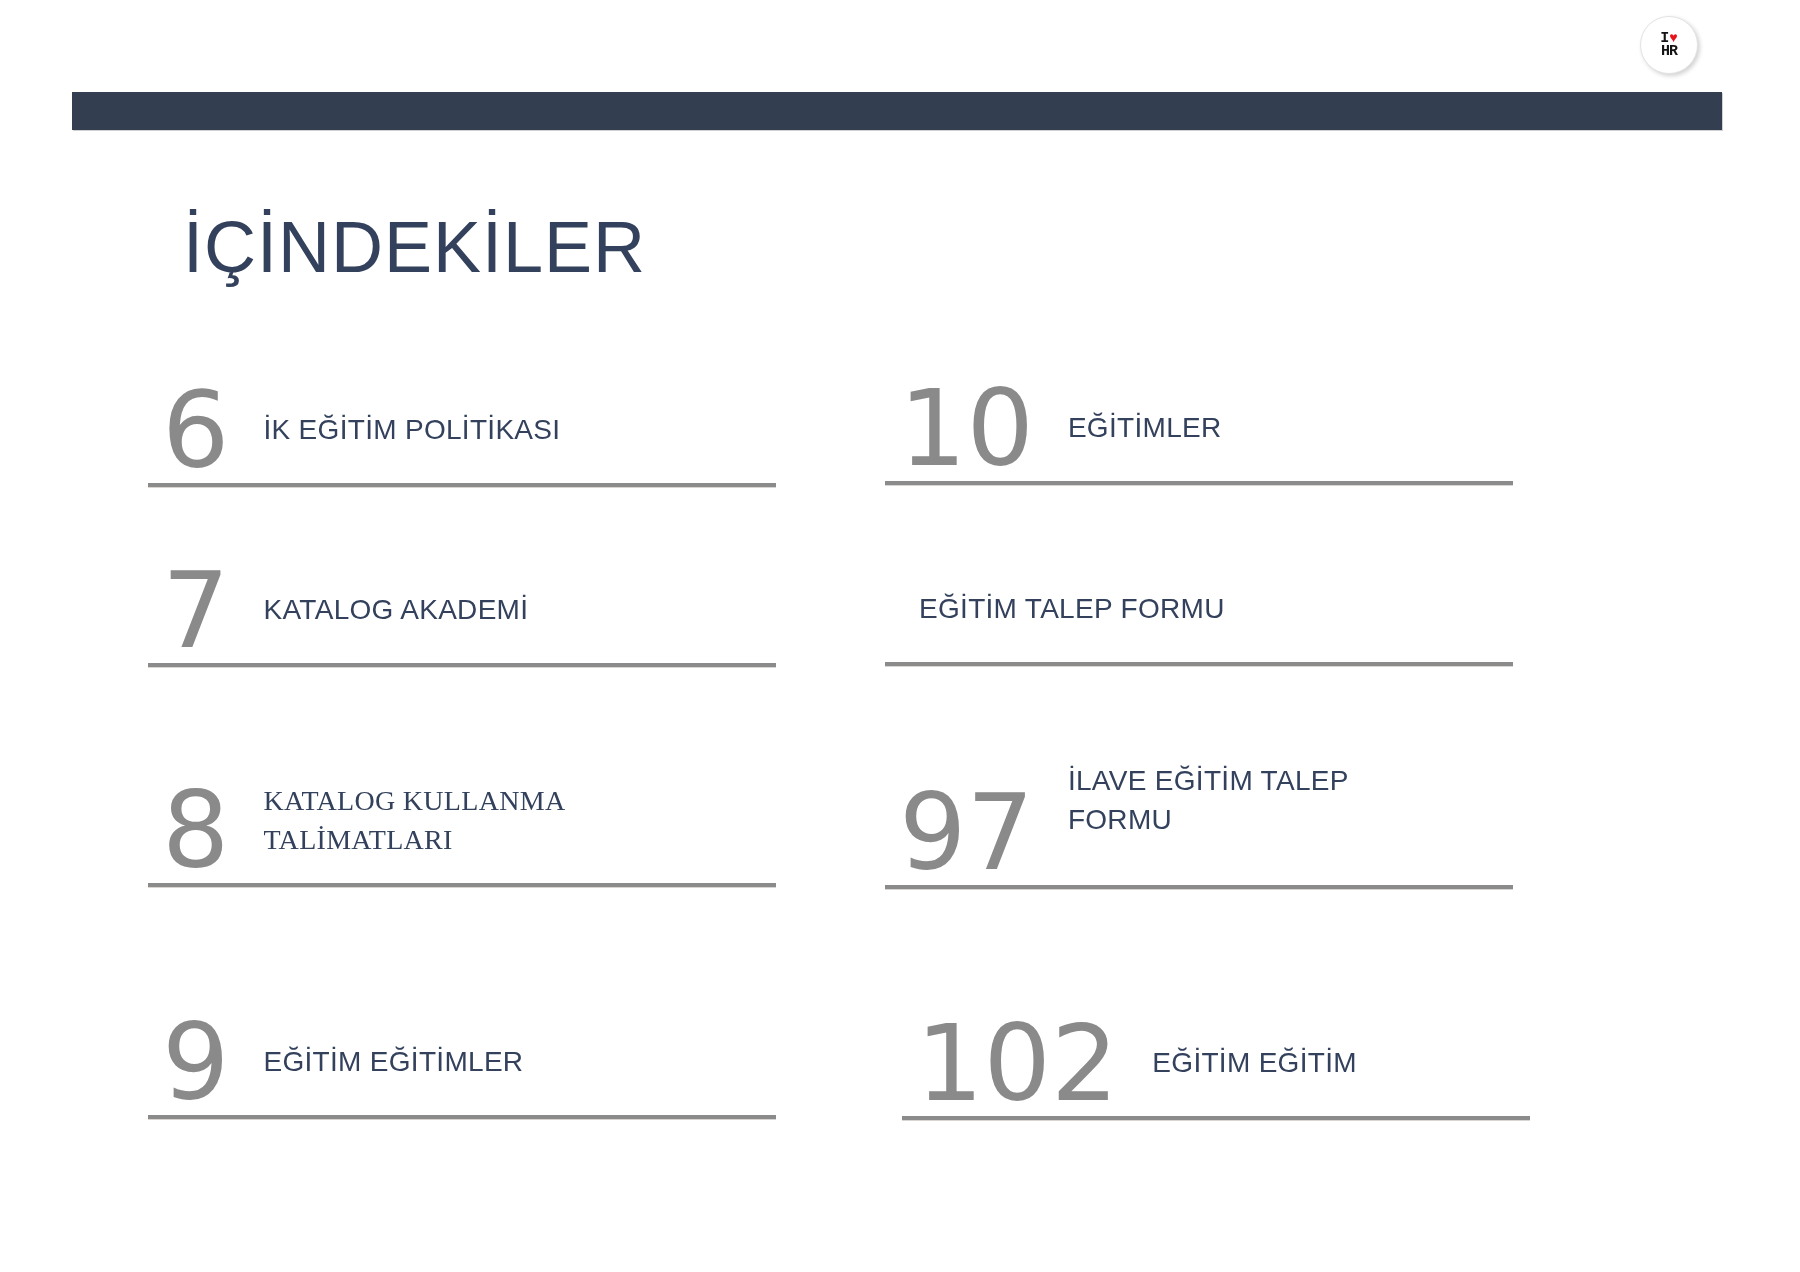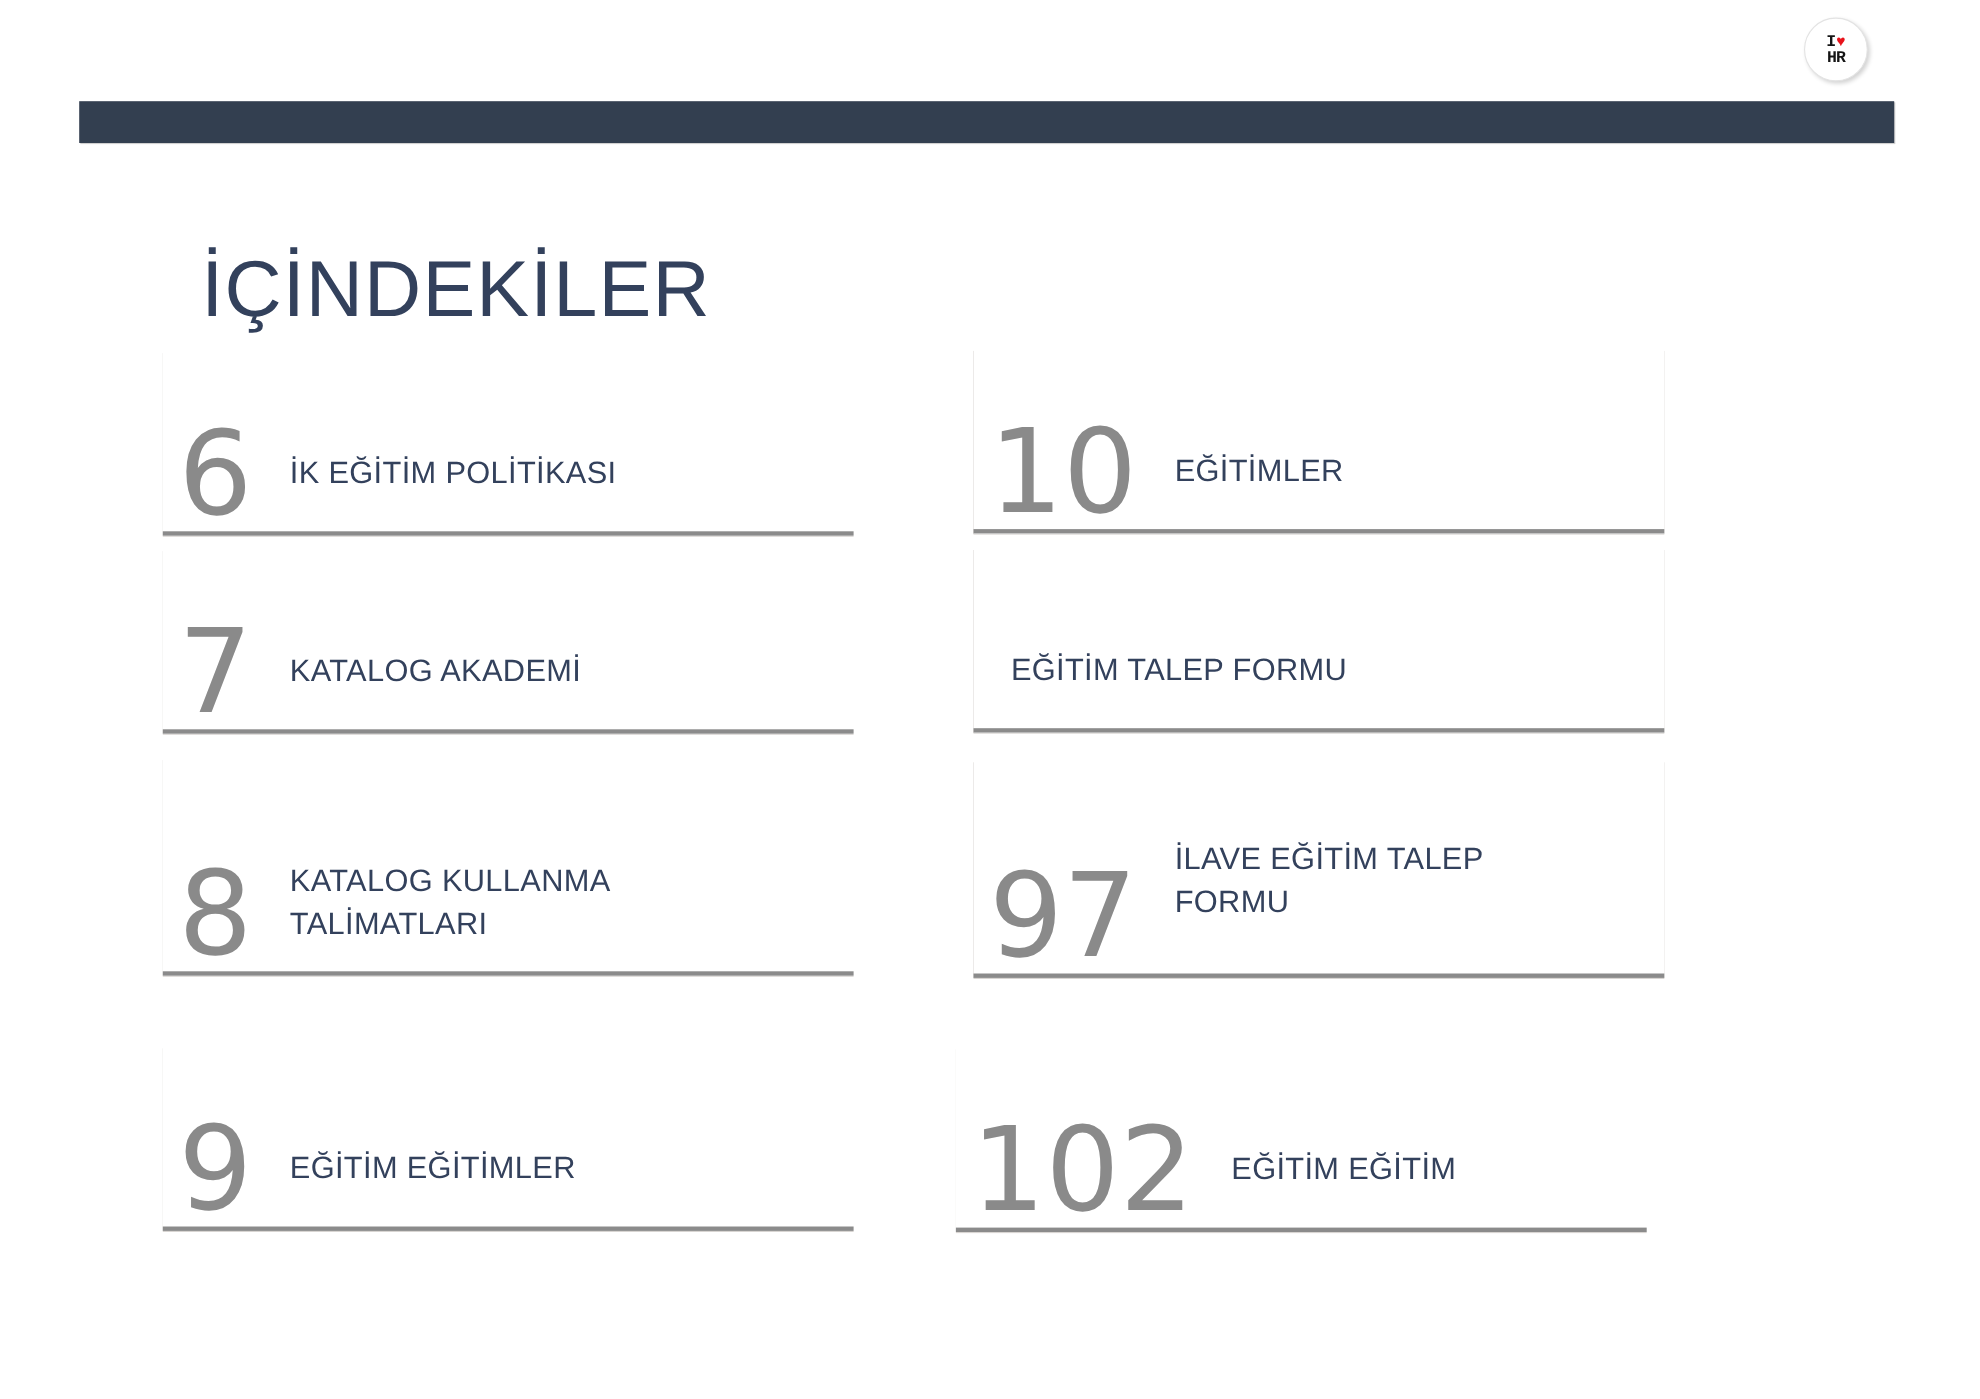--- a/index.html
+++ b/index.html
@@ -22,21 +22,21 @@
     border-radius:50%;
     background:#fff;border:1px solid #e3e3e3;
     box-shadow:2px 2px 4px rgba(0,0,0,.18);
     display:flex;flex-direction:column;align-items:center;justify-content:center;
     font-family:"Liberation Mono", monospace;font-weight:bold;
     color:#141414;font-size:15px;line-height:13px;letter-spacing:-1px;
   }
   .logo .heart{color:var(--heart_red,#e8121a);font-size:14px;margin-left:1px;letter-spacing:0;}
   
   .title{
-    position:absolute;left:183px;top:222px;margin:0;
+    position:absolute;left:183px;top:206px;margin:0;
     font-size:72px;font-weight:500;letter-spacing:1px;
     color:var(--text_navy,#33415C);
     font-family:"Liberation Sans", sans-serif;
   }
   
   .toc-row{
     position:absolute;
     display:flex;align-items:flex-end;
     border-bottom:4px solid var(--line_gray,#8B8B8B);
     box-shadow:0 1px 0 rgba(190,185,180,.6);
@@ -49,21 +49,21 @@
     padding:0 0 10px 14px;
     white-space:nowrap;
   }
   .lbl{
     font-size:28px;line-height:1.4;letter-spacing:.3px;
     color:var(--text_navy,#33415C);
     margin-left:34px;margin-bottom:34px;
     font-weight:500;
   }
   .lbl.wrap{max-width:320px;}
-  .row-l3 .lbl{margin-bottom:24px;}
+  .row-l3 .lbl{margin-bottom:24px;font-family:Liberation Serif, serif;}
   .row-r3 .lbl{margin-bottom:46px;}
 </style>
 </head>
 <body>
 
 <div class="slide">
 
   <div class="logo">
     <div><span>I</span><span class="heart">♥</span></div>
     <div>HR</div>
@@ -100,18 +100,18 @@
 
   <div class="toc-row row-r2" style="left:885px;top:499px;width:628px;height:163px">
     <div class="lbl">EĞİTİM TALEP FORMU</div>
   </div>
 
   <div class="toc-row row-r3" style="left:885px;top:692px;width:628px;height:193px">
     <div class="num">97</div>
     <div class="lbl wrap">İLAVE EĞİTİM TALEP FORMU</div>
   </div>
 
-  <div class="toc-row row-r4" style="left:869px;top:953px;width:628px;height:163px">
+  <div class="toc-row row-r4" style="left:902px;top:953px;width:628px;height:163px">
     <div class="num">102</div>
     <div class="lbl">EĞİTİM EĞİTİM</div>
   </div>
 
 </div>
 
 </body></html>

